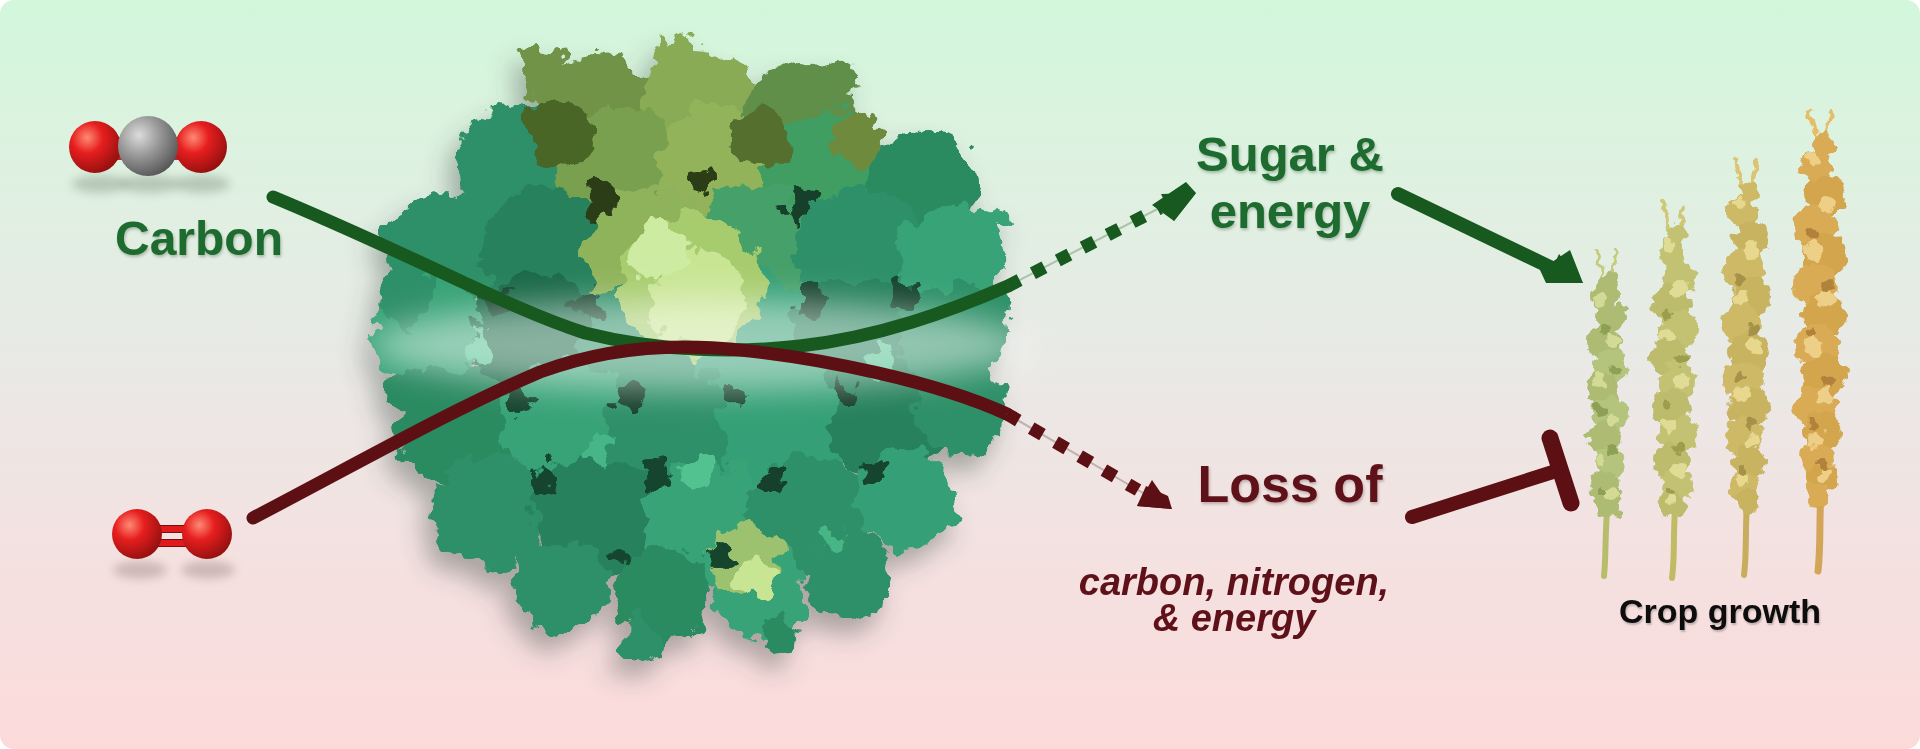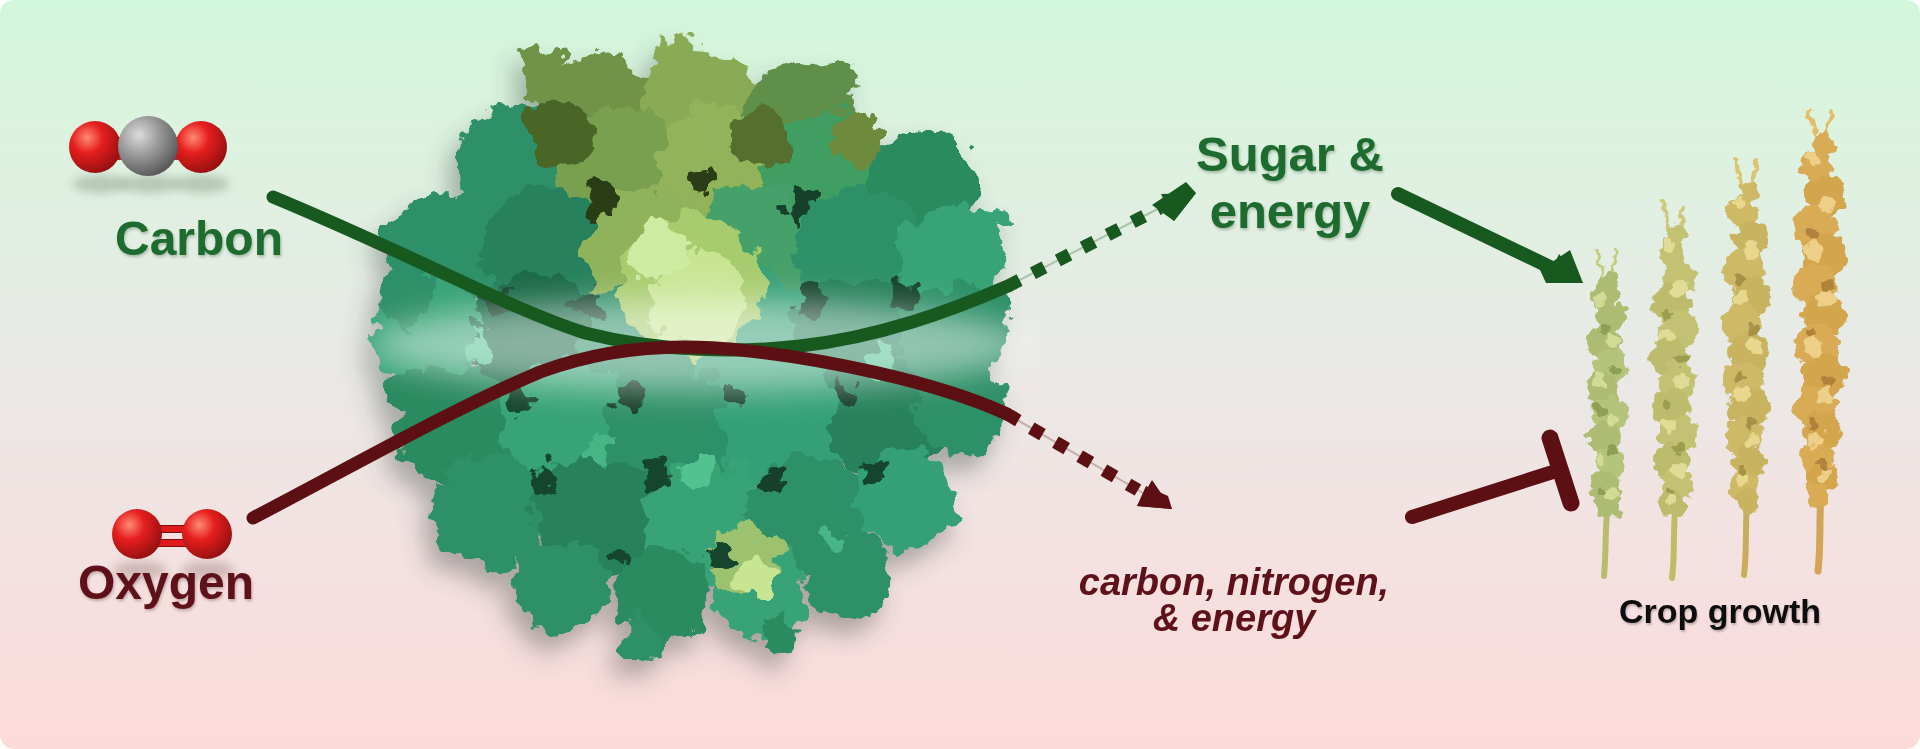--- a/index.html
+++ b/index.html
@@ -318,29 +318,29 @@
         <circle cx="1813" cy="425" r="5" fill="#b1823a"></circle>
           <circle cx="1824" cy="465" r="5" fill="#b1823a"></circle>
       </g>
     </g>
   </svg>
 
   <div class="lbl green-lbl lbl-co2">
     <span class="ln">Carbon</span>
   </div>
 
-  <div class="lbl maroon-lbl lbl-o2">Oxygen</div>
 
 
   <div class="lbl green-lbl lbl-sugar">
     <span class="ln">Sugar &amp;</span>
     <span class="ln">energy</span>
   </div>
 
   <div class="lbl maroon-lbl lbl-loss">
+    <span class="ln">Loss of</span>
   </div>
 
   <div class="lbl maroon-lbl lbl-loss-sub">
     <span class="ln">carbon, nitrogen,</span>
     <span class="ln">&amp; energy</span>
   </div>
 
   <div class="lbl black-lbl lbl-crop">Crop growth</div>
 
 </div>

